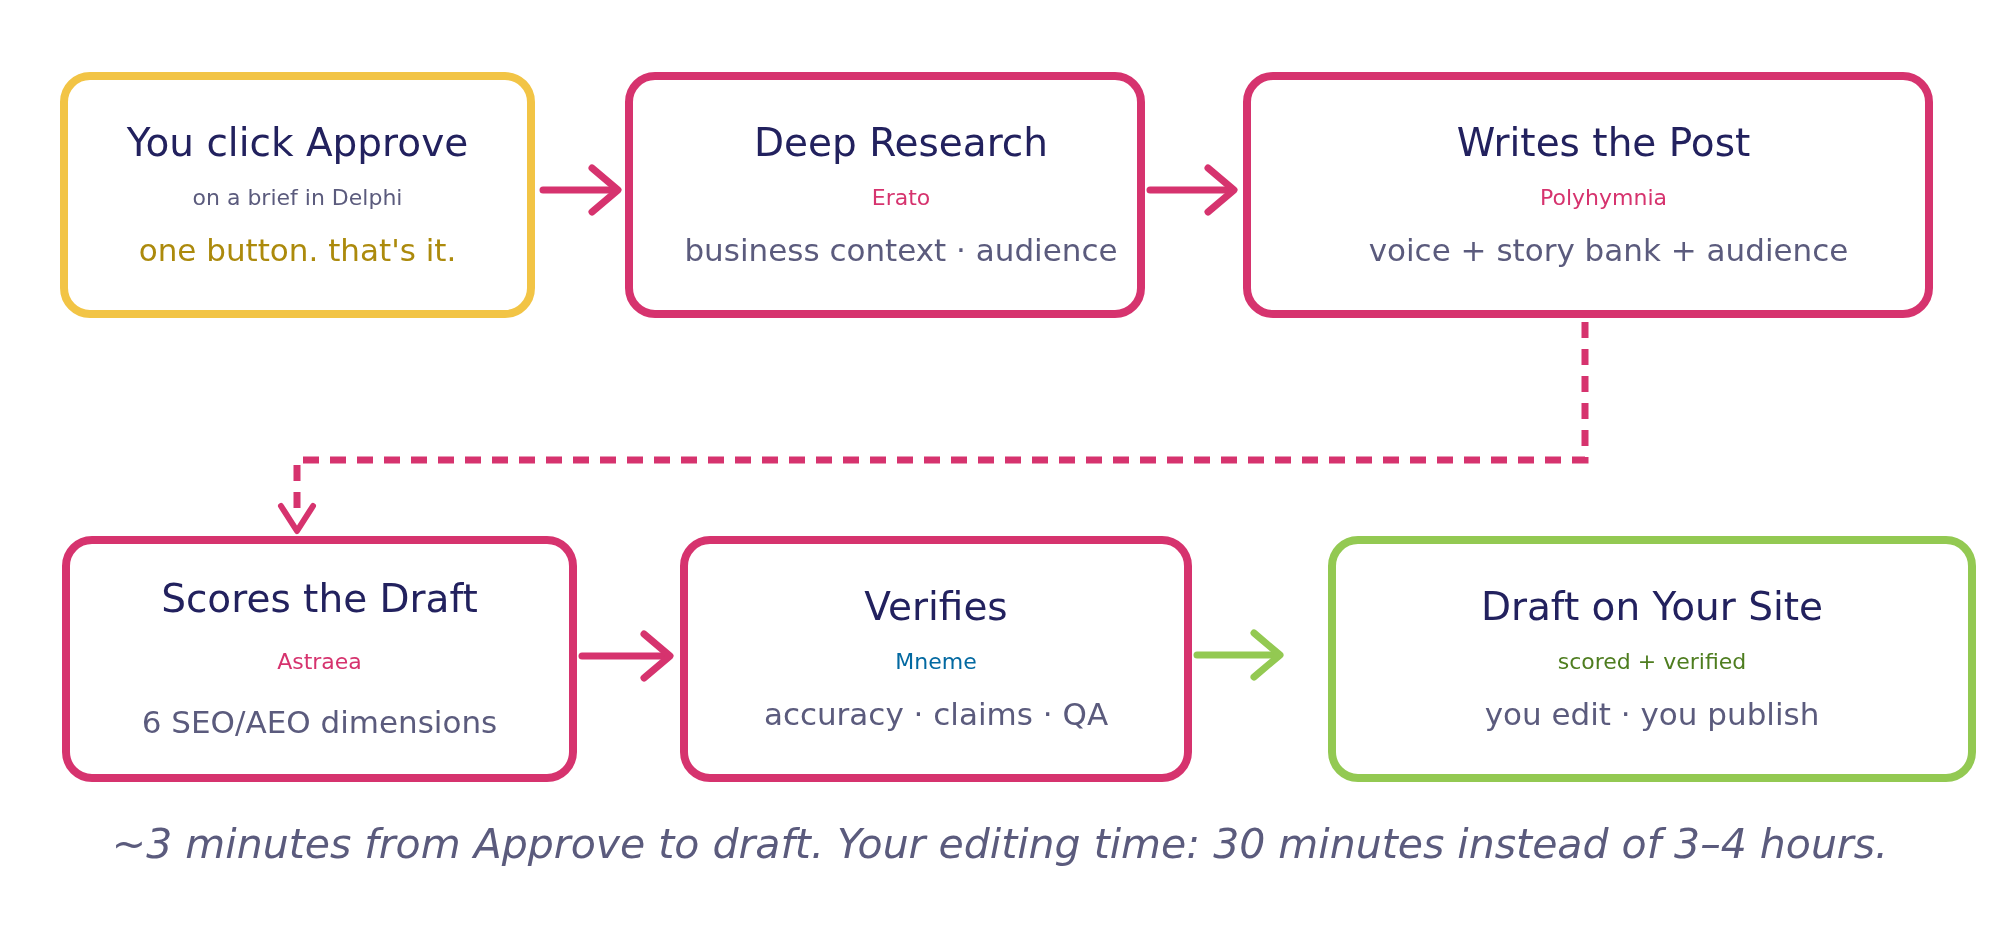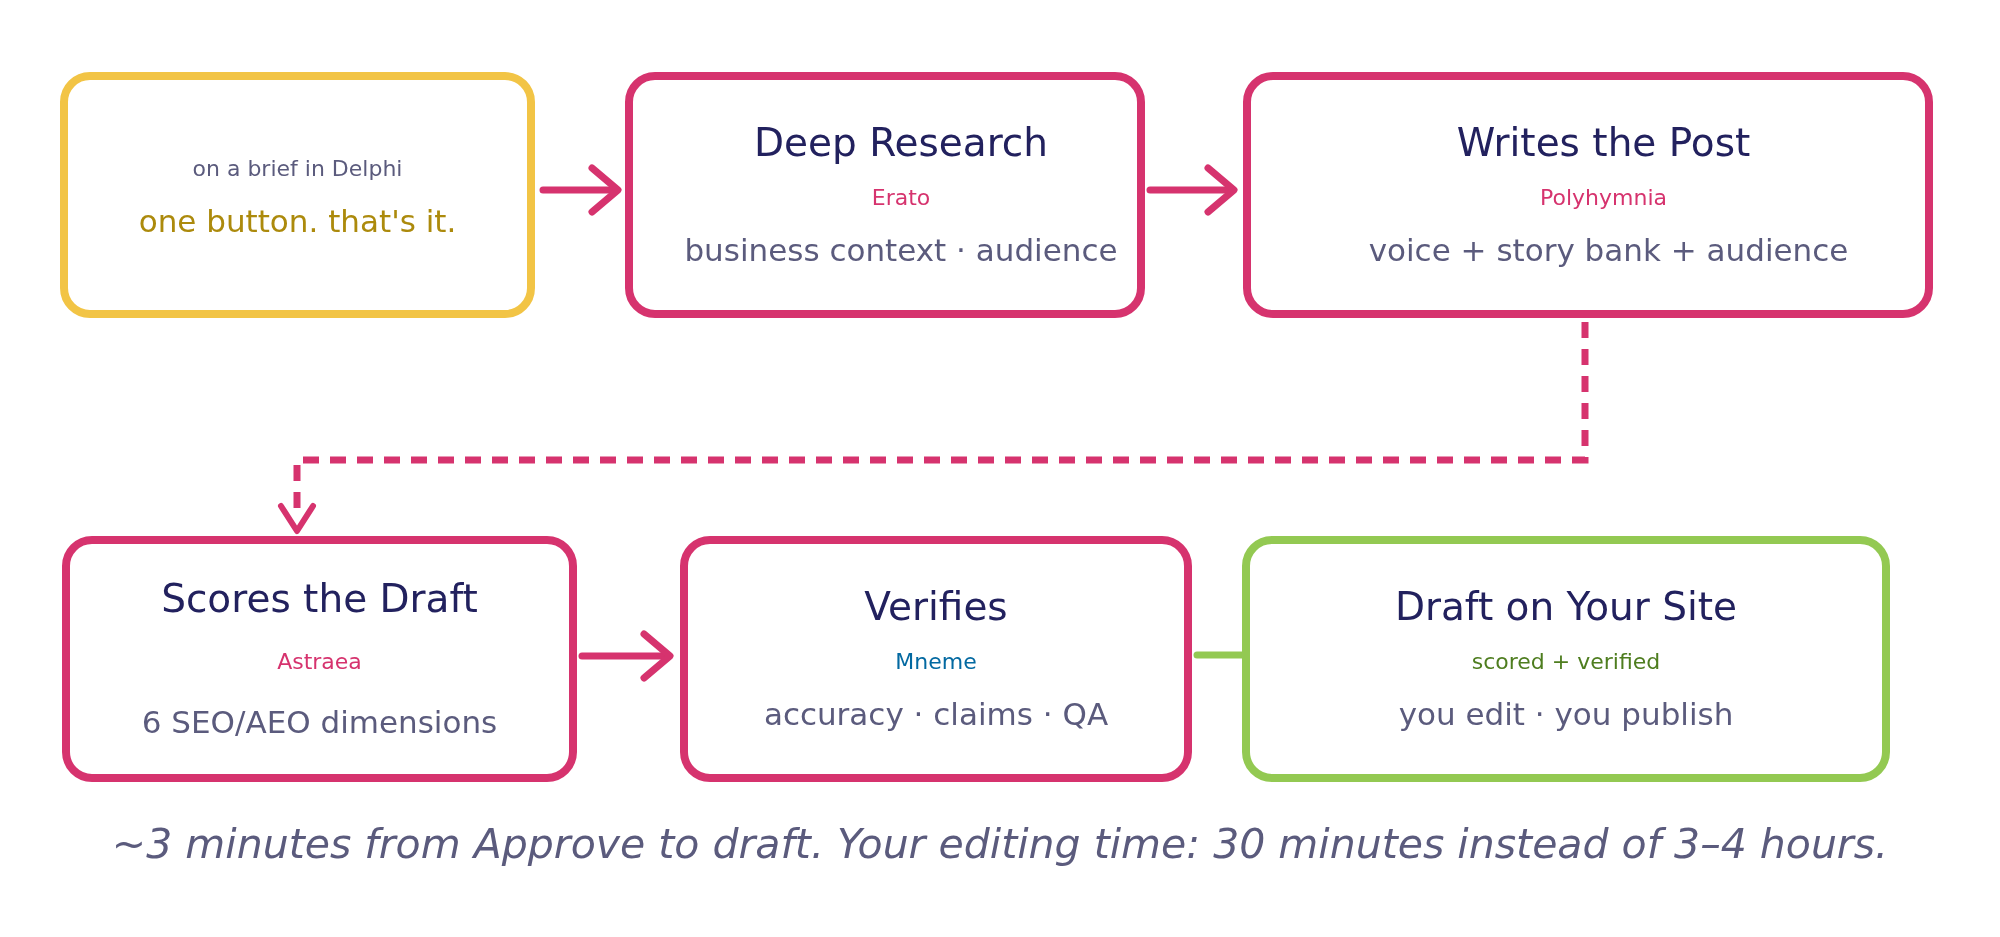--- a/index.html
+++ b/index.html
@@ -48,21 +48,21 @@
     line-height: 44px;
     white-space: nowrap;
   }
   
   #node-approve  { left: 60px;   top: 72px;  width: 475px; height: 246px; }
   #node-research { left: 625px;  top: 72px;  width: 520px; height: 246px; }
   #node-writes   { left: 1243px; top: 72px;  width: 690px; height: 246px; }
   
   #node-scores   { left: 62px;   top: 536px; width: 515px; height: 246px; }
   #node-verifies { left: 680px;  top: 536px; width: 512px; height: 246px; }
-  #node-draft    { left: 1242px; top: 536px; width: 648px; height: 246px; }
+  #node-draft    { left: 1328px; top: 536px; width: 648px; height: 246px; }
 
   .connector-layer {
     position: absolute;
     inset: 0;
     pointer-events: none;
   }
   .caption {
     position: absolute;
     left: 0;
     top: 822px;
@@ -100,20 +100,21 @@
       <polyline points="644,634 670,656 644,678" fill="none" stroke-width="7" stroke-linecap="round" stroke-linejoin="round" stroke="#d6336e"></polyline>
     </g>
 
     <g>
       <line x1="1197" y1="655" x2="1274" y2="655" stroke-width="7" stroke-linecap="round" stroke="#93c952"></line>
       <polyline points="1254,633 1280,655 1254,677" fill="none" stroke-width="7" stroke-linecap="round" stroke-linejoin="round" stroke="#93c952"></polyline>
     </g>
   </svg>
 
   <div class="node" id="node-approve" style="border-color: rgb(242, 196, 69);">
+    <div class="title" style="color: rgb(34, 33, 94);">You click Approve</div>
     <div class="line2" style="color: rgb(91, 91, 125);">on a brief in Delphi</div>
     <div class="line3" style="color: rgb(172, 138, 12);">one button. that's it.</div>
   </div>
 
   <div class="node" id="node-research" style="border-color: rgb(214, 51, 110); padding-left: 42px;">
     <div class="title" style="color: rgb(34, 33, 94);">Deep Research</div>
     <div class="line2" style="color: rgb(214, 51, 110);">Erato</div>
     <div class="line3" style="color: rgb(91, 91, 125);">business context · audience</div>
   </div>
 

